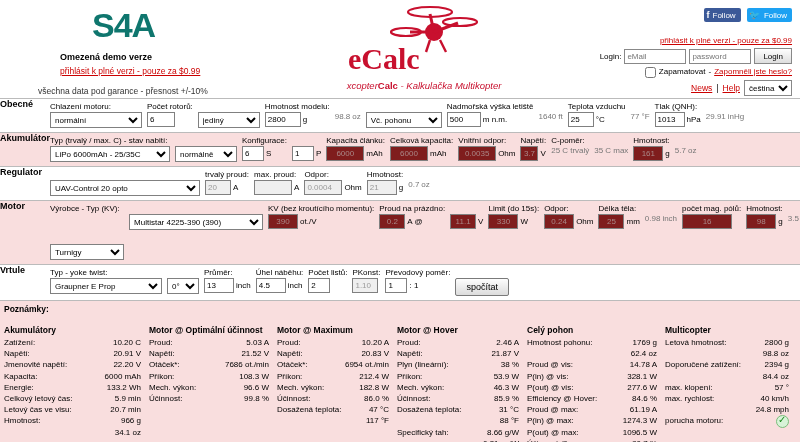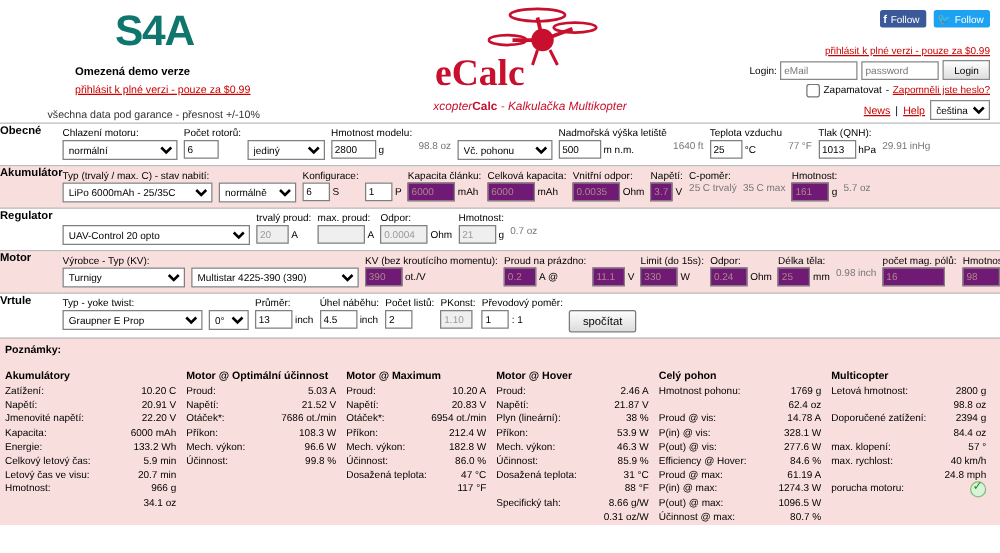--- a/index.html
+++ b/index.html
@@ -96,21 +96,21 @@
   .cval { display: flex; align-items: center; gap: 2px; }
   select {
     font-size: 8px; height: 16px; border: 1px solid #808080; background: #fff;
     font-family: "Liberation Sans", sans-serif;
   }
   input.txt {
     font-size: 8px; height: 15px; border: 1px solid #808080; background: #fff;
     padding: 0 2px; font-family: "Liberation Sans", sans-serif;
   }
   input.txt.ro { background: #efefef; color: #9a9a9a; }
-  input.txt.pk { background: #701a75; color: #a88; }
+  input.txt.pk { background: #7f1d1d; color: #a88; text-align: center; }
   .unit { font-size: 8px; white-space: nowrap; }
 
   .btn-calc {
     font-size: 9px; height: 18px; padding: 0 10px; border: 1px solid #7a7a7a;
     background: linear-gradient(#fdfdfd,#dcdcdc); border-radius: 2px;
   }
 
   
   .results { border-top: 1px solid #bbb; background: #f9dede; height: 150px; position: relative; }
   .notes-title { position: absolute; left: 4px; top: 3px; font-size: 8.5px; font-weight: bold; }
@@ -427,21 +427,21 @@
             </div>
           </td>
         </tr>
         <tr class="rowband band-pink">
           <td class="rowlabel">Motor</td>
           <td>
             <div class="cells">
               <div class="cell">
                 <div class="clab">Výrobce - Typ (KV):</div>
                 <div class="cval">
-                  <select style="width: 98px;"><option>Turnigy</option></select>
+                  <select style="width: 74px; margin-top: 30px;"><option>Turnigy</option></select>
                 </div>
               </div>
               <div class="cell">
                 <div class="clab">&nbsp;</div>
                 <div class="cval">
                   <select style="width: 134px;"><option>Multistar 4225-390 (390)</option></select>
                 </div>
               </div>
               <div class="cell">
                 <div class="clab">KV (bez kroutícího momentu):</div>

